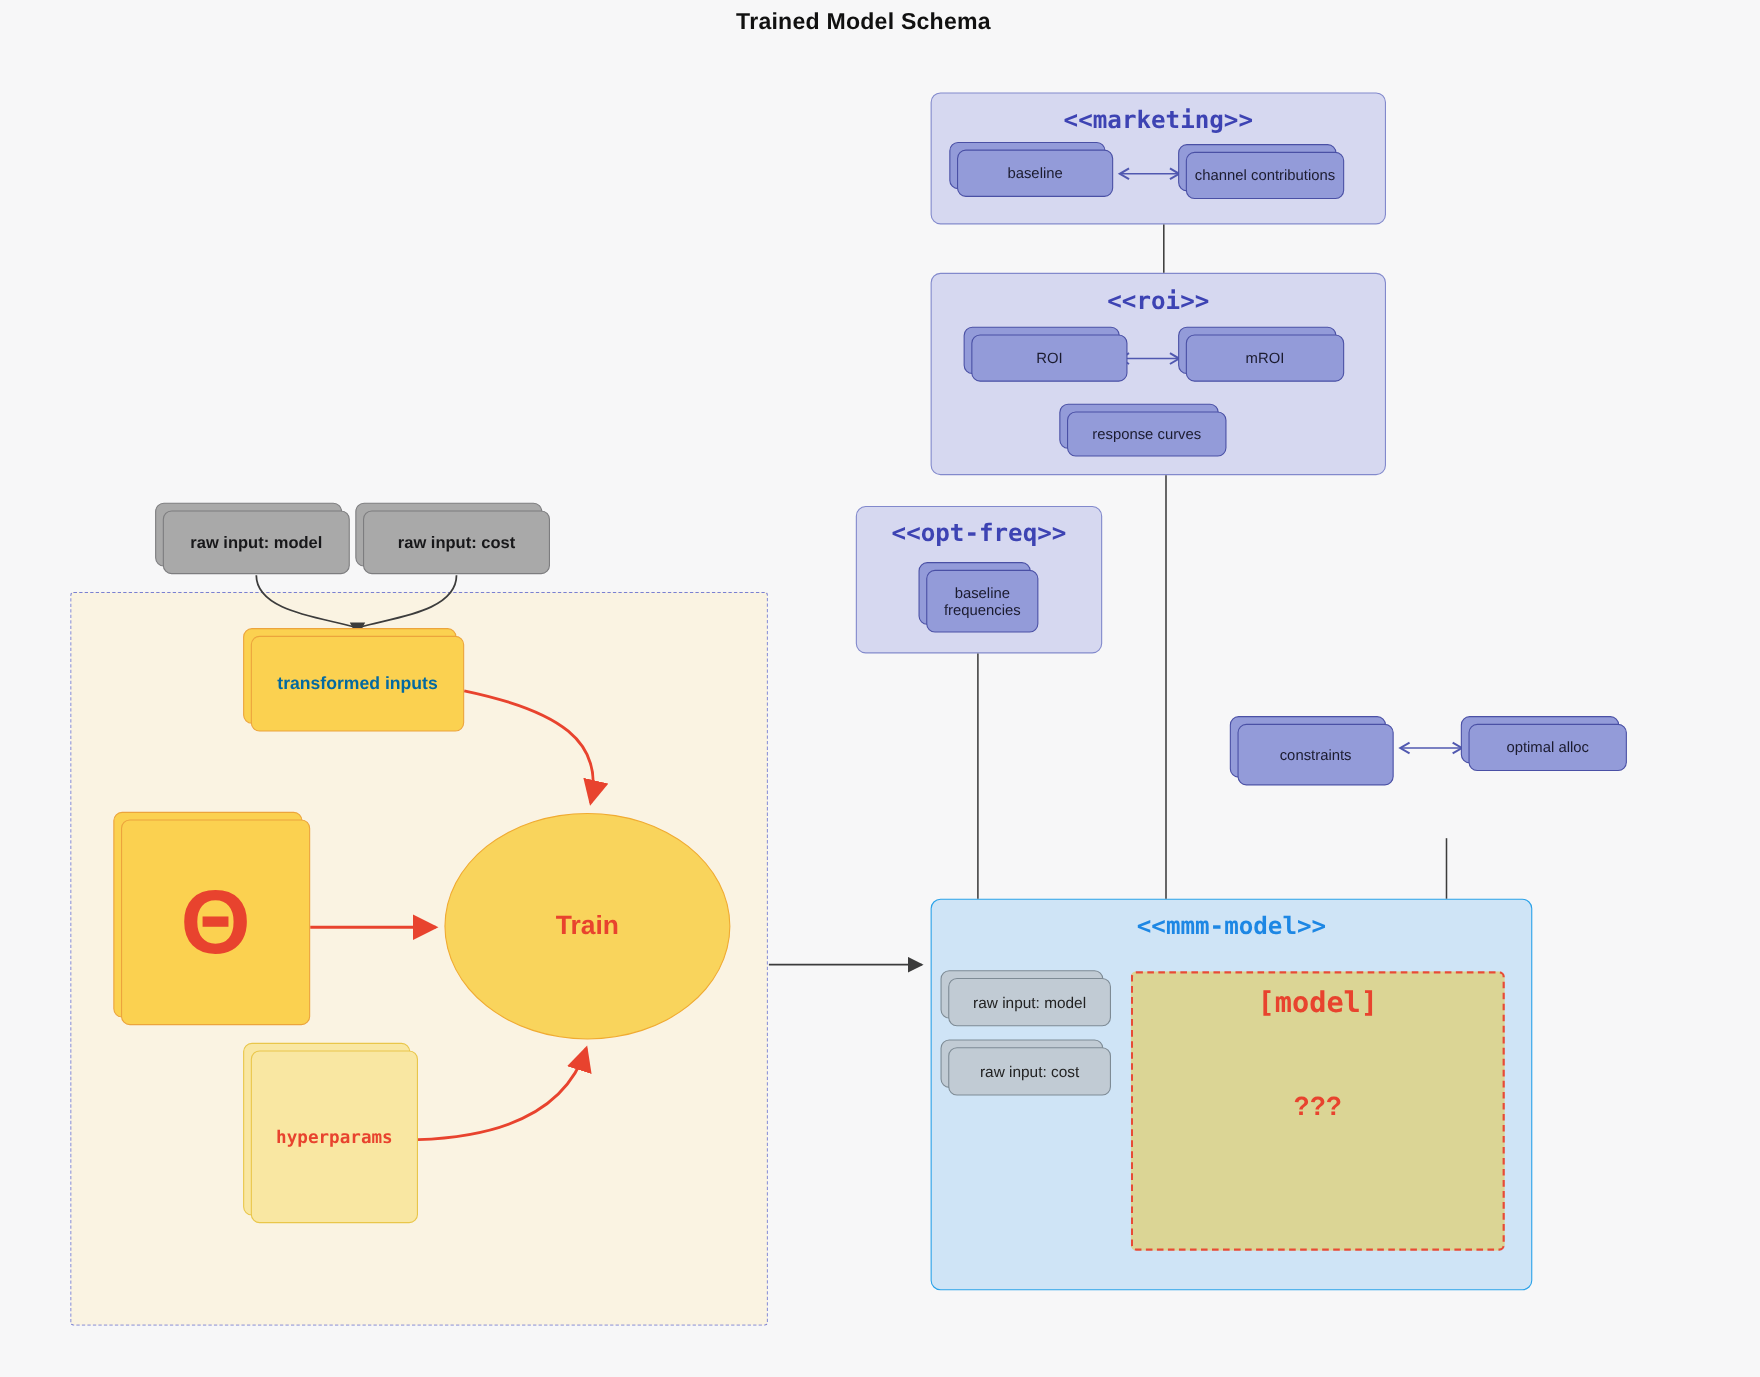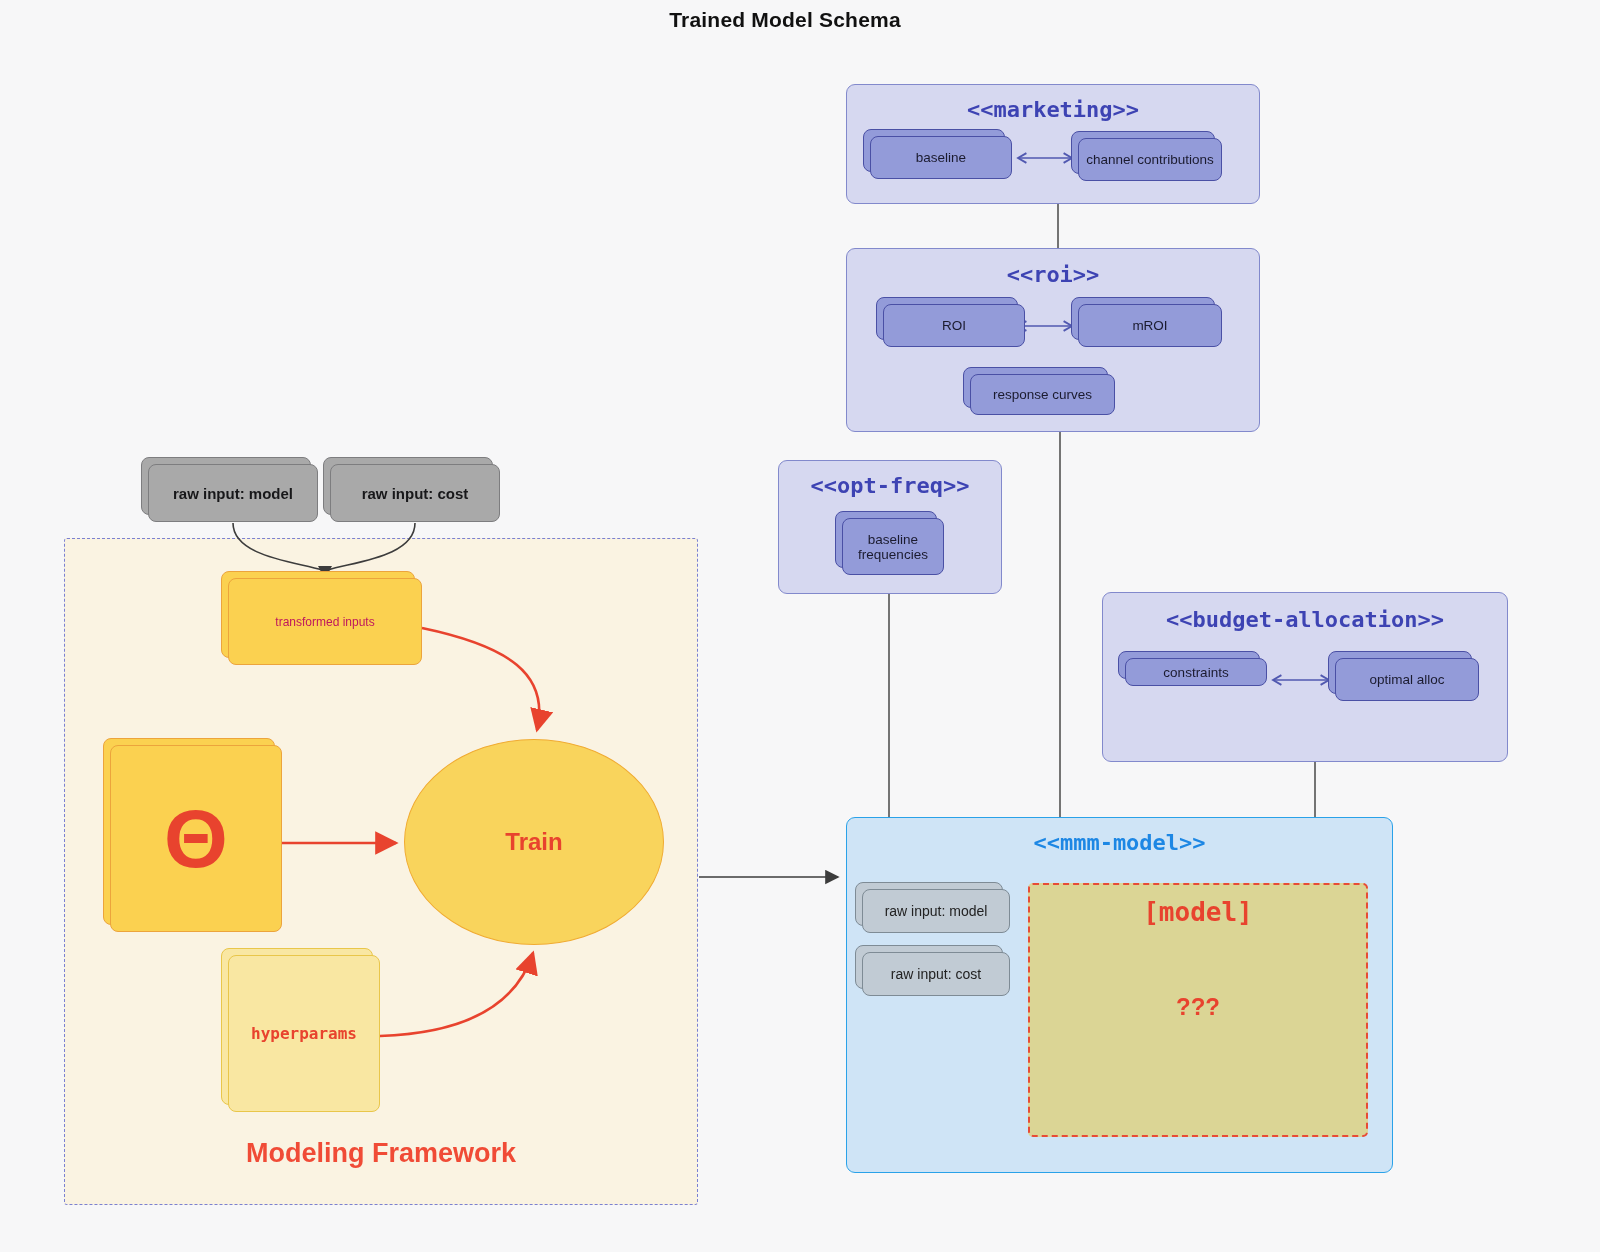--- a/index.html
+++ b/index.html
@@ -26,21 +26,21 @@
   .node .back{transform:translate(-7px,-7px);}
   .node .front{display:flex;align-items:center;justify-content:center;
     text-align:center;padding:4px;}
   .purple .layer{background:#939bd9;border-color:#4a50a5;}
   .purple .front{font-size:13.5px;color:#1b1b2f;}
   .gray .layer{background:#a9a9a9;border-color:#7d7d7f;}
   .gray .front{font-size:15px;font-weight:bold;color:#18181a;}
   .grayblue .layer{background:#c1cbd4;border-color:#7e8b95;}
   .grayblue .front{font-size:14px;color:#222;}
   .gold .layer{background:#fbd150;border-color:#eca43c;}
-  .gold .front{font-size:12px;font-weight:normal;color:#be185d;}
+  .gold .front{font-size:16px;font-weight:bold;color:#0369a1;}
   .goldlight .layer{background:#f9e7a2;border-color:#e9c64a;}
   .goldlight .front{font-family:"DejaVu Sans Mono","Liberation Mono",monospace;
     font-size:16px;font-weight:bold;color:#e8432e;}
   .theta .front{font-size:82px;font-weight:bold;color:#e8432e;}
 
   .ellipse{position:absolute;z-index:10;border-radius:50%;
     background:#f9d45c;border:1.6px solid #f0ab32;
     display:flex;align-items:center;justify-content:center;
     font-size:24px;font-weight:bold;color:#e8432e;box-sizing:border-box;}
 
@@ -66,30 +66,26 @@
   </div>
 
   <div class="cluster lavender" style="left:846px;top:84px;width:414px;height:120px;">
     <div class="cl-title" style="top:12px;">&lt;&lt;marketing&gt;&gt;</div>
   </div>
 
   <div class="cluster lavender" style="left:778px;top:460px;width:224px;height:134px;">
     <div class="cl-title" style="top:12px;">&lt;&lt;opt-freq&gt;&gt;</div>
   </div>
 
-  <div class="cluster lavender" style="left:1102px;top:592px;width:406px;height:170px;">
-    <div class="cl-title" style="top:14px;">&lt;&lt;budget-allocation&gt;&gt;</div>
-  </div>
 
   <div class="cluster mmm" style="left:846px;top:817px;width:547px;height:356px;">
     <div class="cl-title" style="top:12px;">&lt;&lt;mmm-model&gt;&gt;</div>
   </div>
 
   <div class="cluster framework" style="left:64px;top:538px;width:634px;height:667px;"></div>
-  <div class="fw-label" style="left:64px;top:1138px;width:634px;z-index:10;">Modeling Framework</div>
 
   <svg class="edges" width="1600" height="1252" viewBox="0 0 1600 1252">
     <defs>
       <marker id="triBlack" markerWidth="10" markerHeight="10" refX="8" refY="4.5" orient="auto">
         <path d="M0,0 L9,4.5 L0,9 z" fill="#3c3c3c"></path>
       </marker>
       <marker id="triRed" markerWidth="10" markerHeight="10" refX="8" refY="4.5" orient="auto">
         <path d="M0,0 L9,4.5 L0,9 z" fill="#e8432e"></path>
       </marker>
       <marker id="vEnd" markerWidth="9" markerHeight="9" refX="7" refY="4.5" orient="auto">
@@ -140,21 +136,21 @@
   <div class="node purple" style="left:970px;top:374px;width:145px;height:41px;">
     <div class="layer back"></div>
     <div class="layer front">response curves</div>
   </div>
 
   <div class="node purple" style="left:842px;top:518px;width:102px;height:57px;">
     <div class="layer back"></div>
     <div class="layer front">baseline frequencies</div>
   </div>
 
-  <div class="node purple" style="left:1125px;top:658px;width:142px;height:28px;">
+  <div class="node purple" style="left:1125px;top:658px;width:142px;height:56px;">
     <div class="layer back"></div>
     <div class="layer front">constraints</div>
   </div>
   <div class="node purple" style="left:1335px;top:658px;width:144px;height:43px;">
     <div class="layer back"></div>
     <div class="layer front">optimal alloc</div>
   </div>
 
   <div class="node gray" style="left:148px;top:464px;width:170px;height:58px;">
     <div class="layer back"></div>

